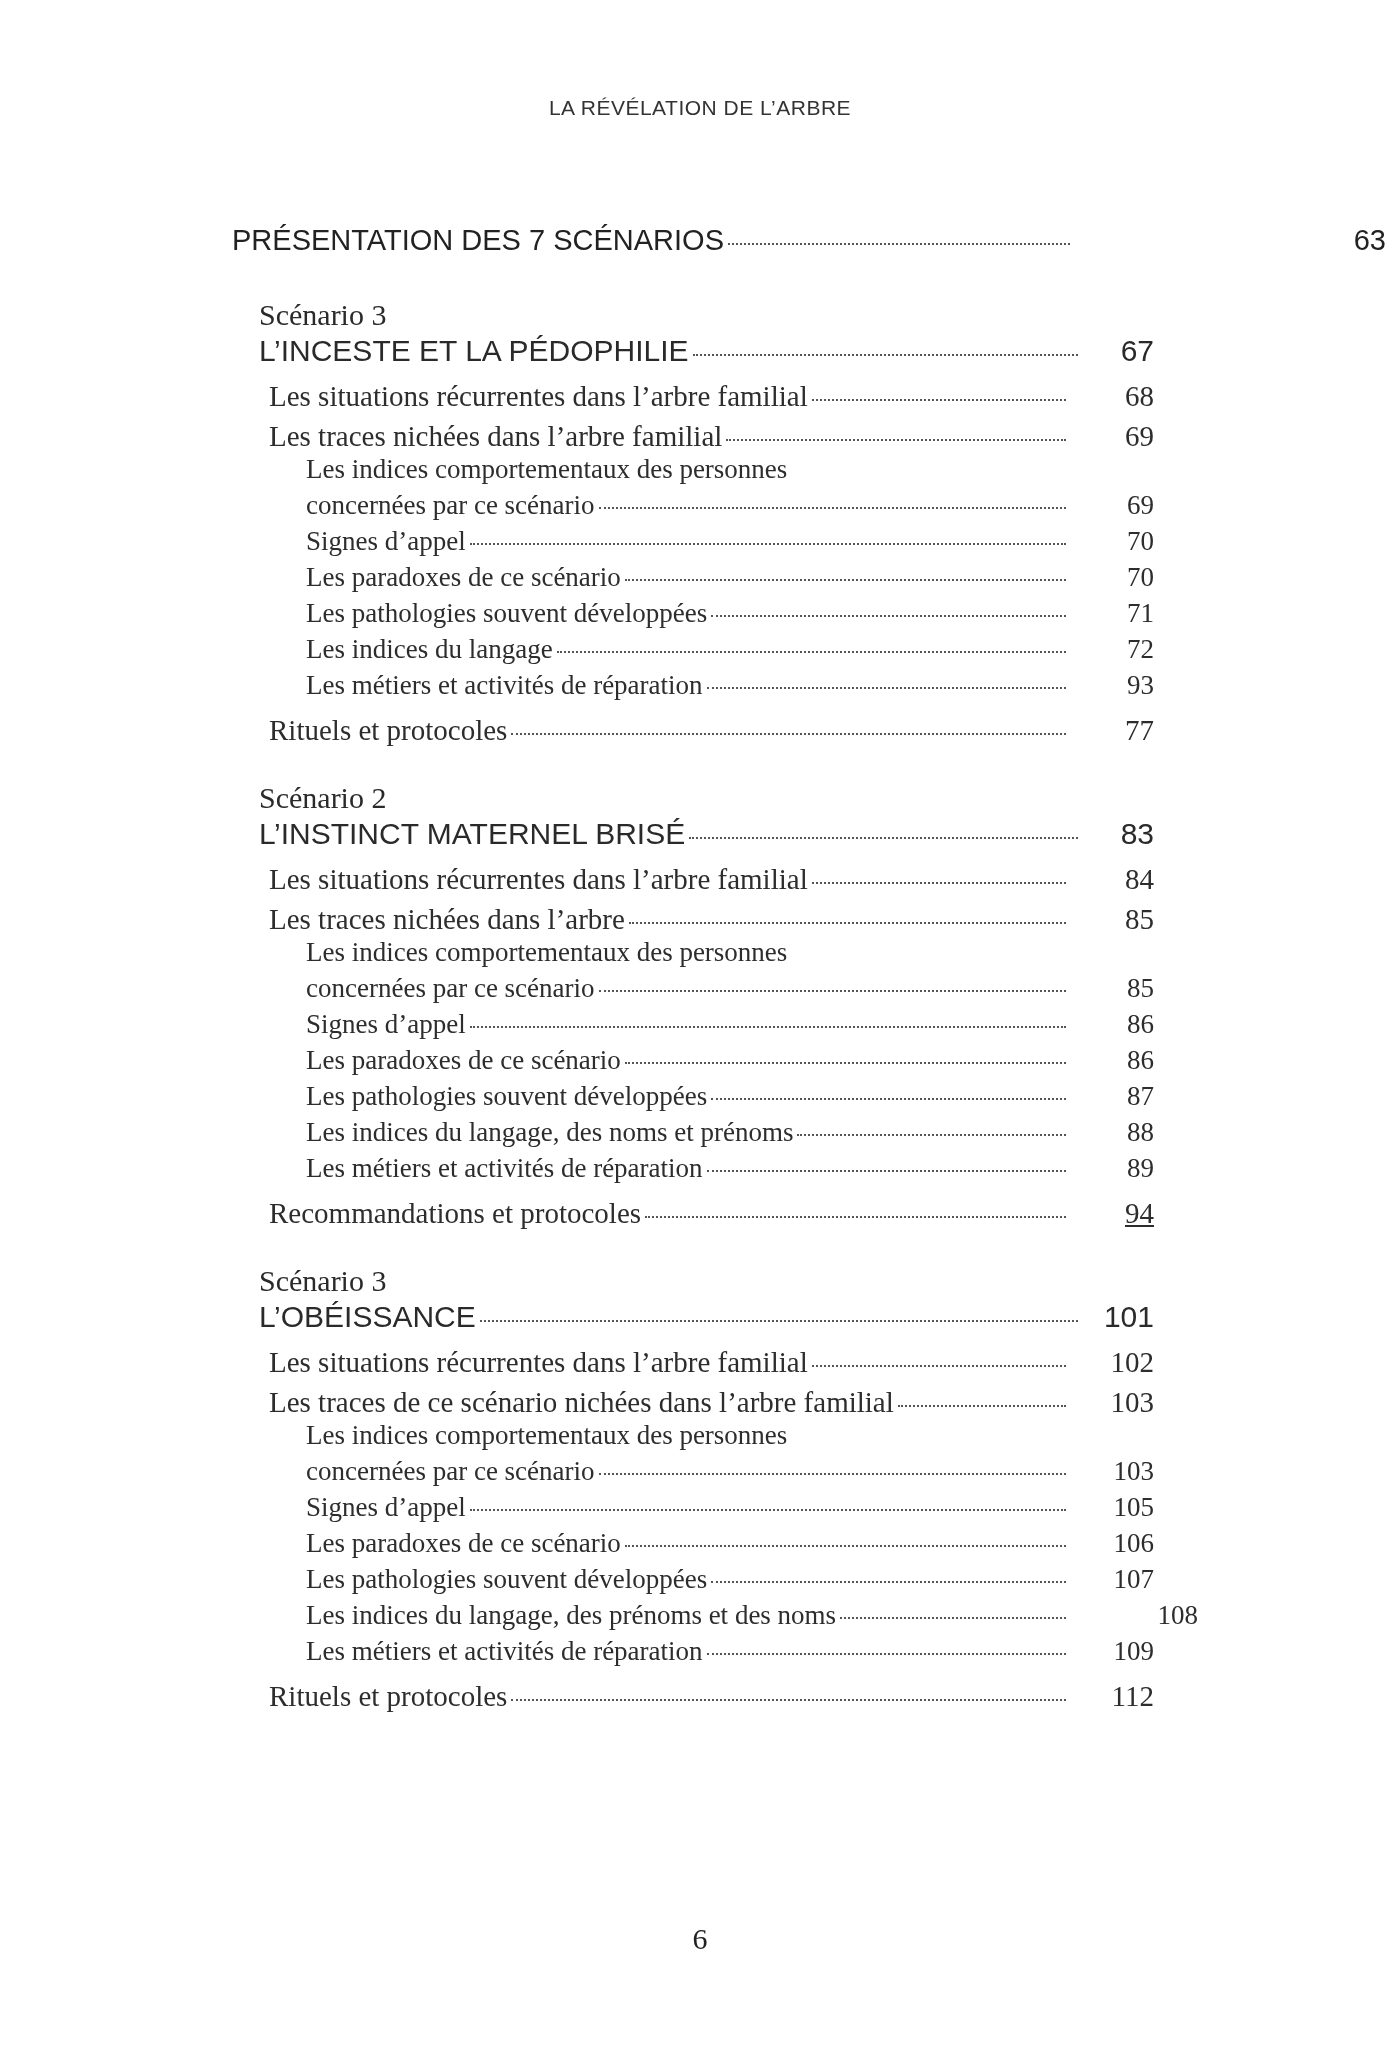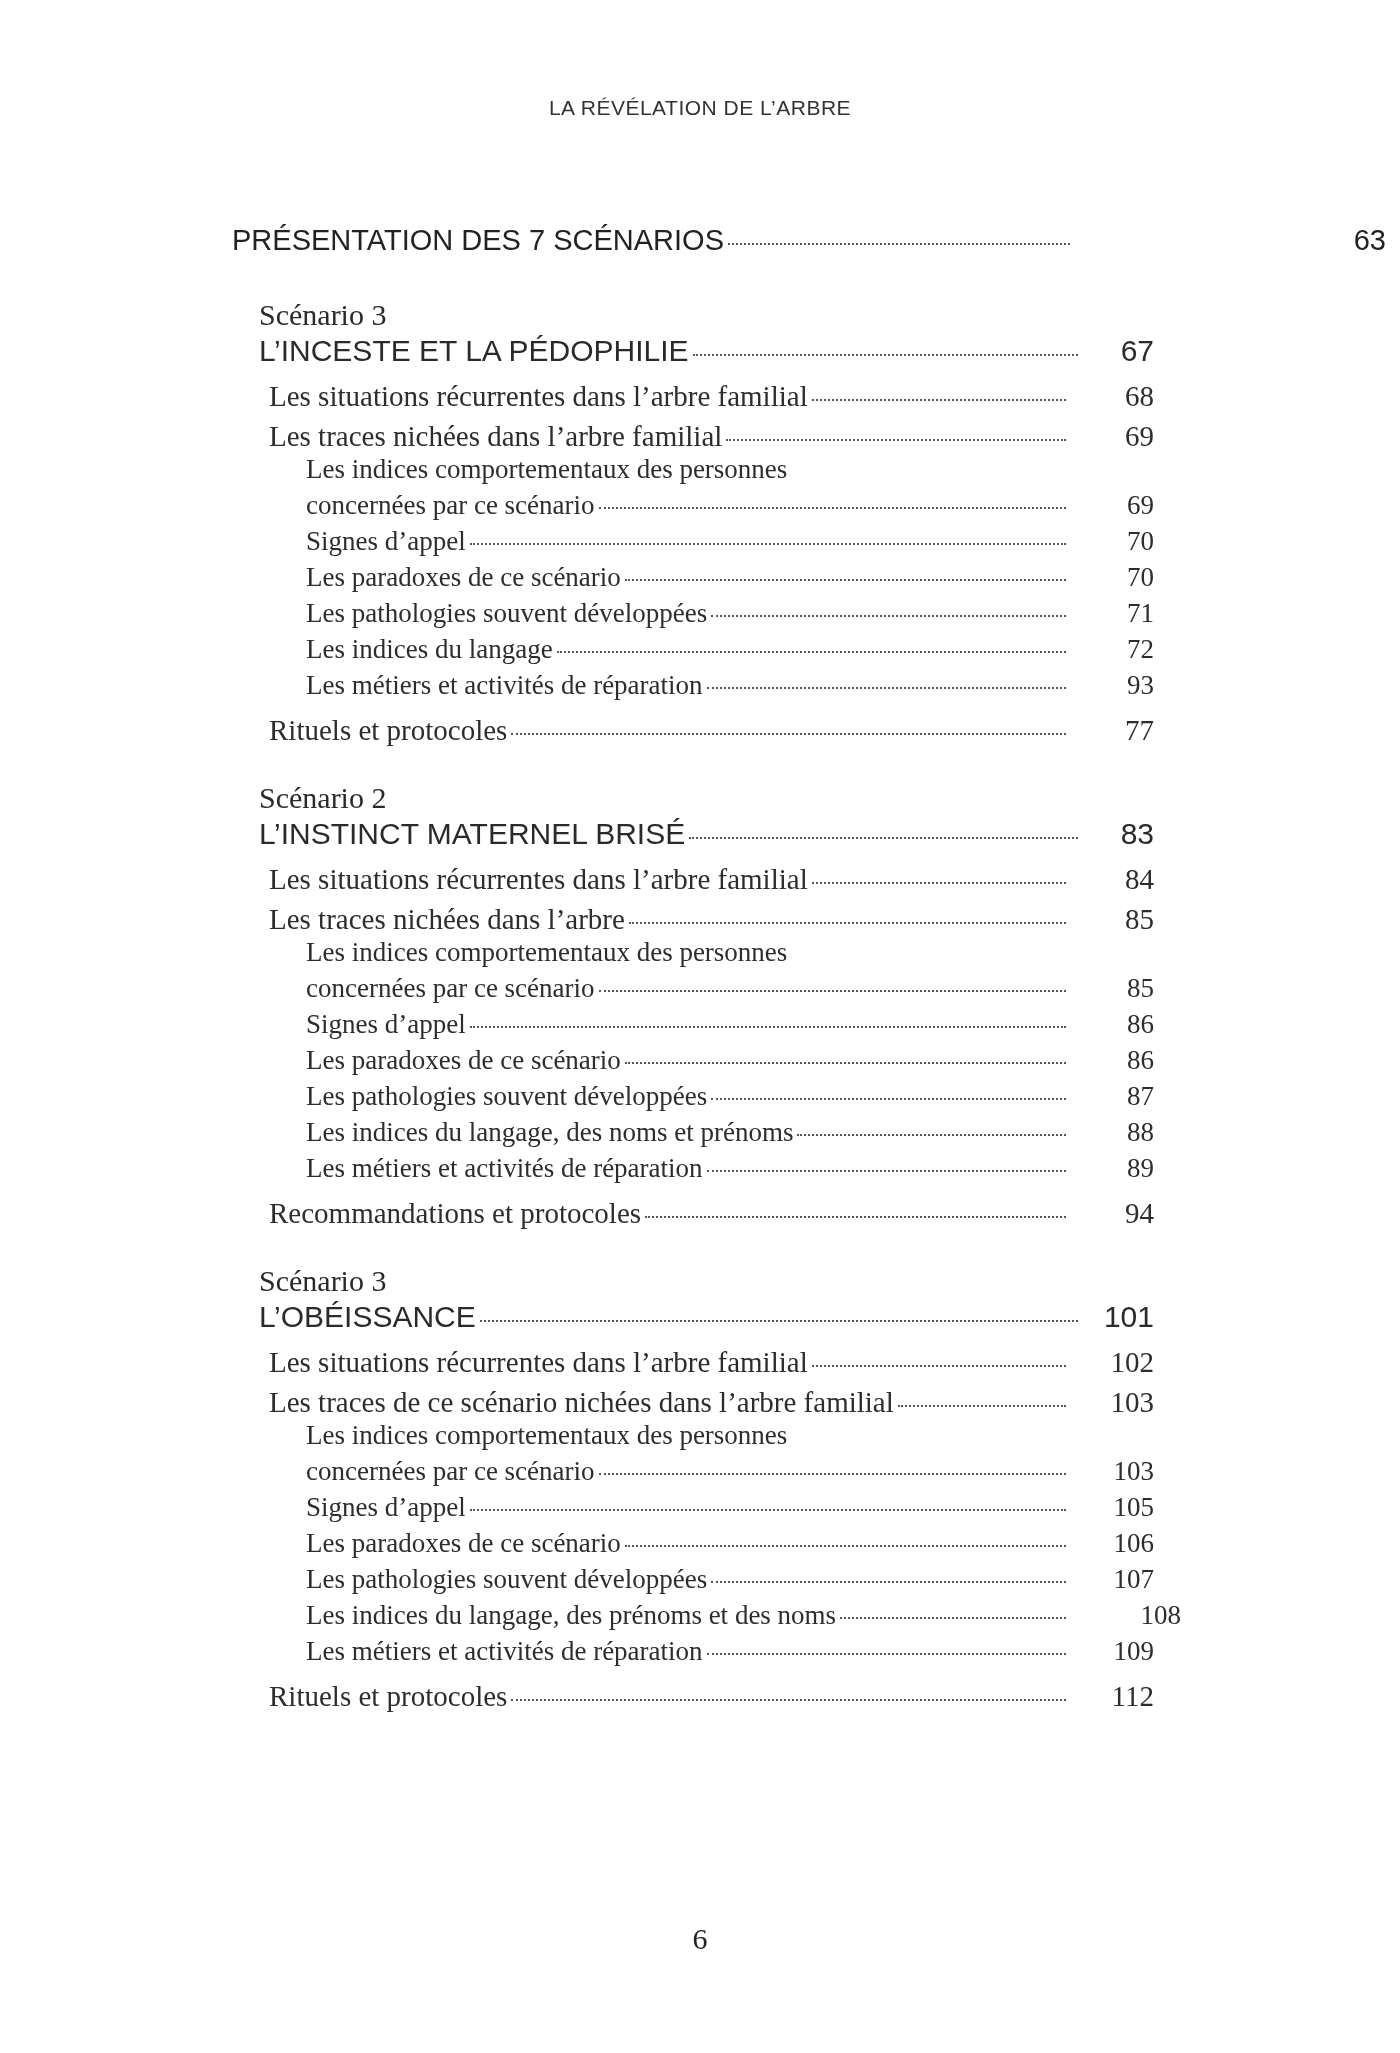--- a/index.html
+++ b/index.html
@@ -138,21 +138,21 @@
       <span class="page" style="left: 768px;">88</span>
     </div>
     <div class="toc-line serif l2" style="top: 1153px; left: 306px; width: 764px;">
       <span class="label">Les métiers et activités de réparation</span>
       <span class="leader"></span>
       <span class="page" style="left: 768px;">89</span>
     </div>
     <div class="toc-line serif l1" style="top: 1197px; left: 269px; width: 801px;">
       <span class="label">Recommandations et protocoles</span>
       <span class="leader"></span>
-      <span class="page" style="left: 805px;">94</span>
+      <span class="page" style="left: 805px; text-decoration: underline;">94</span>
     </div>
     <div class="plain serif scen-title" style="top: 1264px; left: 259px;">Scénario 3</div>
     <div class="toc-line sans scen-title" style="top: 1300px; left: 259px; width: 823px;">
       <span class="label">L’OBÉISSANCE</span>
       <span class="leader"></span>
       <span class="page" style="left: 815px;">101</span>
     </div>
     <div class="toc-line serif l1" style="top: 1346px; left: 269px; width: 801px;">
       <span class="label">Les situations récurrentes dans l’arbre familial</span>
       <span class="leader"></span>
@@ -180,21 +180,21 @@
       <span class="page" style="left: 768px;">106</span>
     </div>
     <div class="toc-line serif l2" style="top: 1564px; left: 306px; width: 764px;">
       <span class="label">Les pathologies souvent développées</span>
       <span class="leader"></span>
       <span class="page" style="left: 768px;">107</span>
     </div>
     <div class="toc-line serif l2" style="top: 1600px; left: 306px; width: 764px;">
       <span class="label">Les indices du langage, des prénoms et des noms</span>
       <span class="leader"></span>
-      <span class="page" style="left: 795px;">108</span>
+      <span class="page" style="left: 812px;">108</span>
     </div>
     <div class="toc-line serif l2" style="top: 1636px; left: 306px; width: 764px;">
       <span class="label">Les métiers et activités de réparation</span>
       <span class="leader"></span>
       <span class="page" style="left: 768px;">109</span>
     </div>
     <div class="toc-line serif l1" style="top: 1680px; left: 269px; width: 801px;">
       <span class="label">Rituels et protocoles</span>
       <span class="leader"></span>
       <span class="page" style="left: 805px;">112</span>

